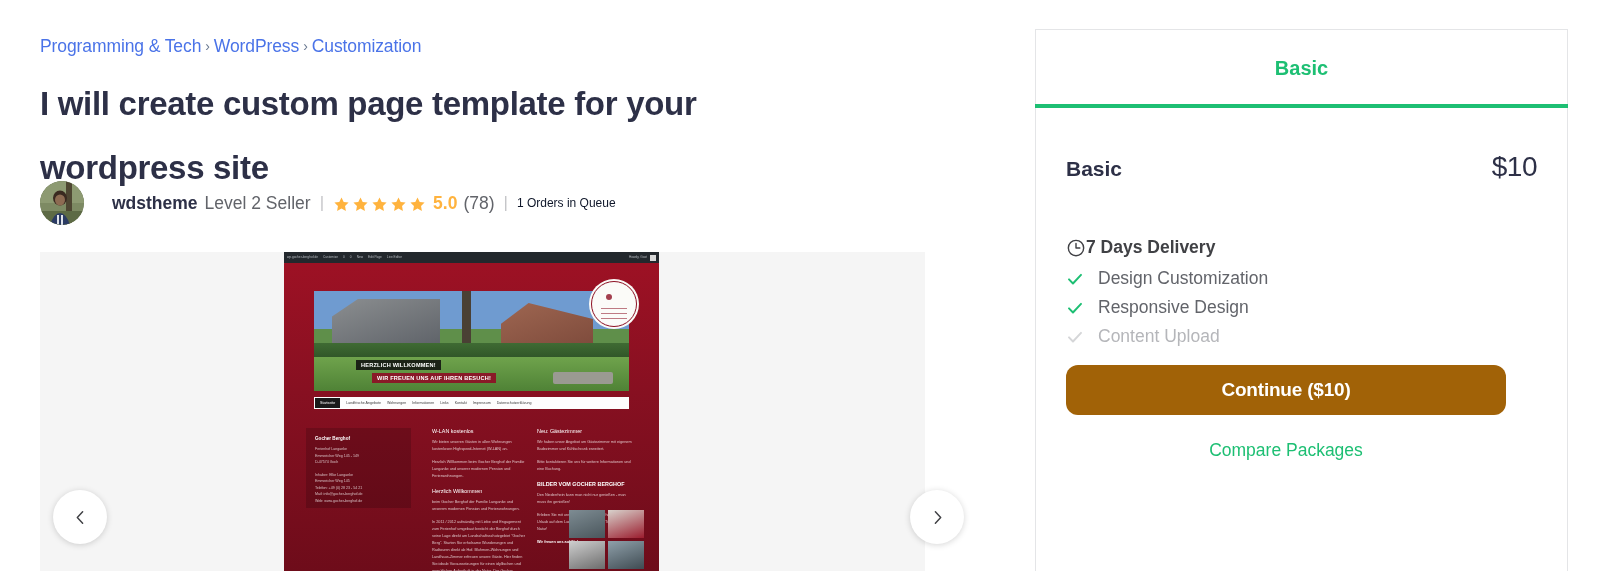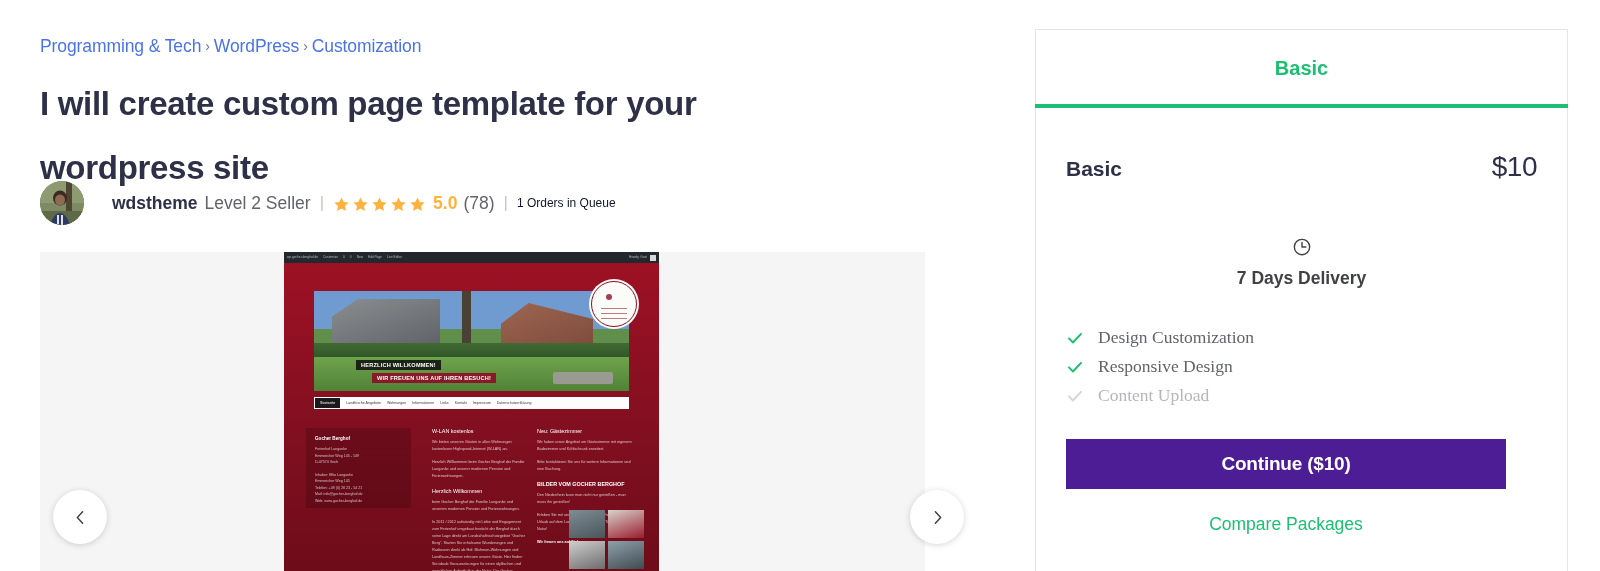--- a/index.html
+++ b/index.html
@@ -414,57 +414,54 @@
     font-size: 17.5px;
     line-height: 27px;
     color: #62646a;
     width: 430px;
   }
 
   .delivery-row {
     display: flex;
     align-items: center;
     margin-top: 54px;
-    gap: 11px;
-    flex-direction: column;
   }
   .delivery-row .clock { width: 20px; height: 20px; display: block; }
   .delivery-text {
     font-size: 17.5px;
     font-weight: bold;
     color: #404145;
   }
 
   .features {
-    margin-top: 34px;
+    margin-top: 6px;
     list-style: none;
-    font-family: Liberation Serif, serif;
   }
   .feature {
     display: flex;
     align-items: center;
     gap: 14px;
     height: 29px;
   }
   .feature svg { width: 18px; height: 18px; display: block; flex: 0 0 18px; }
   .feature .fl {
     font-size: 17.5px;
     color: #62646a;
   }
   .feature.disabled .fl { color: #b5b6ba; }
 
   .continue-btn {
     display: block;
     width: 440px;
     height: 50px;
-    margin-top: 29px;
-    background: #4c1d95;
+    margin-top: 14px;
+    background: #a16207;
     color: #ffffff;
     border: none;
-    border-radius: 0;
+    border-radius: 12px;
     font-size: 19px;
     font-weight: bold;
     font-family: "Liberation Sans", sans-serif;
     cursor: pointer;
     letter-spacing: -0.2px;
   }
 
   .compare-link {
     display: block;
     text-align: center;

